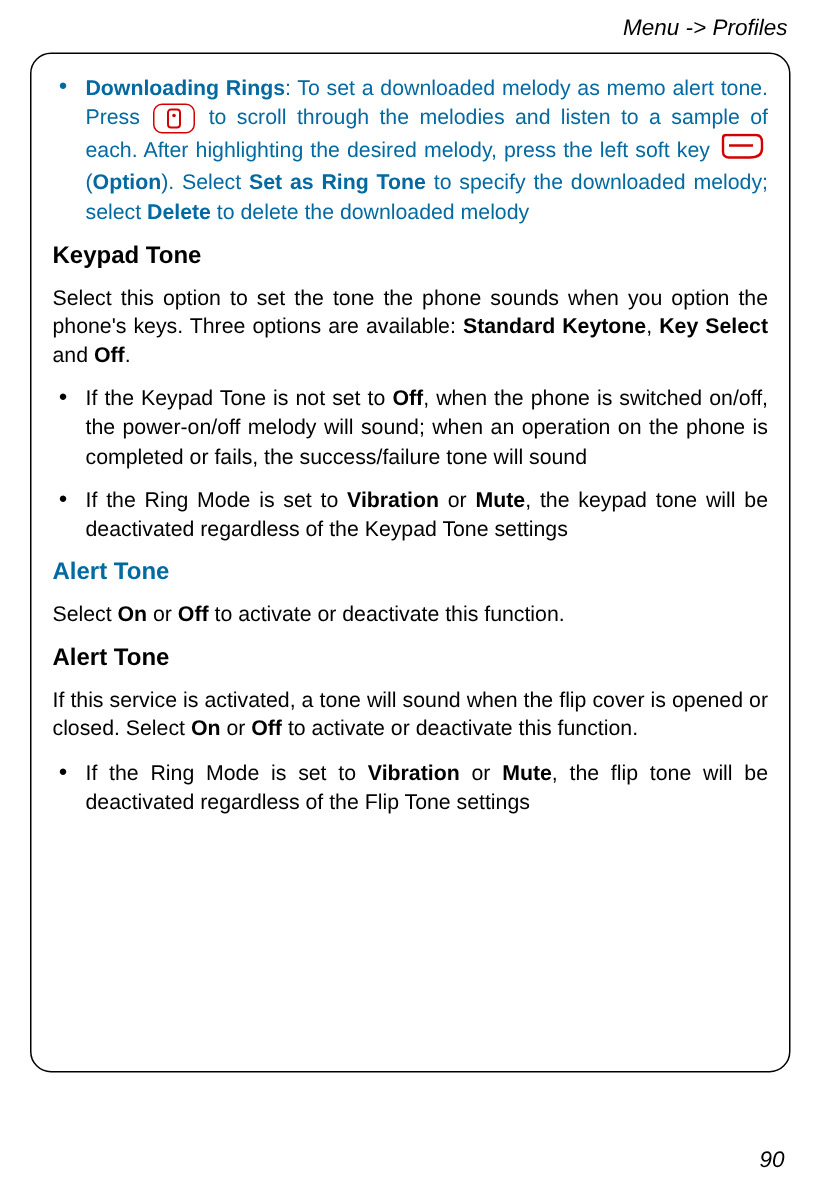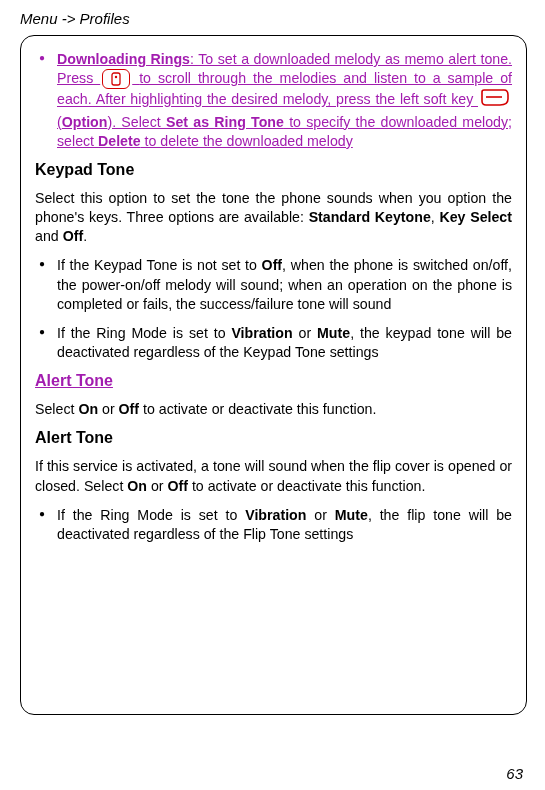--- a/index.html
+++ b/index.html
@@ -11,20 +11,21 @@
     height: 790px;
     box-sizing: border-box;
     position: relative;
   }
   .page {
     box-sizing: border-box;
     padding: 8px 18px 8px 20px;
   }
   .breadcrumb {
     font-style: italic;
+    text-align: right;
     font-size: 15px;
     margin: 2px 2px 8px 0;
   }
   .frame {
     border: 1.5px solid #000;
     border-radius: 14px;
     padding: 14px 14px 18px 14px;
     min-height: 680px;
     box-sizing: border-box;
   }
@@ -44,21 +45,21 @@
     padding-left: 22px;
     margin-bottom: 10px;
   }
   .bullets > li::before {
     content: "●";
     position: absolute;
     left: 4px;
     top: 1px;
     font-size: 10px;
   }
-  .red { color: #a21caf; text-decoration: underline; }
+  .red { color: #0369a1; }
   b, strong { font-weight: bold; }
   .head {
     font-weight: bold;
     margin: 0 0 10px 0;
   }
   .icon-box {
     display: inline-block;
     vertical-align: middle;
     border: 1.5px solid #d40000;
     border-radius: 6px;
@@ -137,14 +138,14 @@
     </p>
 
     <ul class="bullets">
       <li>
         <span>If the Ring Mode is set to </span><b>Vibration</b><span> or </span><b>Mute</b><span>, the flip tone will be deactivated regardless of the Flip Tone settings</span>
       </li>
     </ul>
 
   </div>
 
-  <div class="pagenum">63</div>
+  <div class="pagenum">90</div>
 </div>
 
 </body></html>

